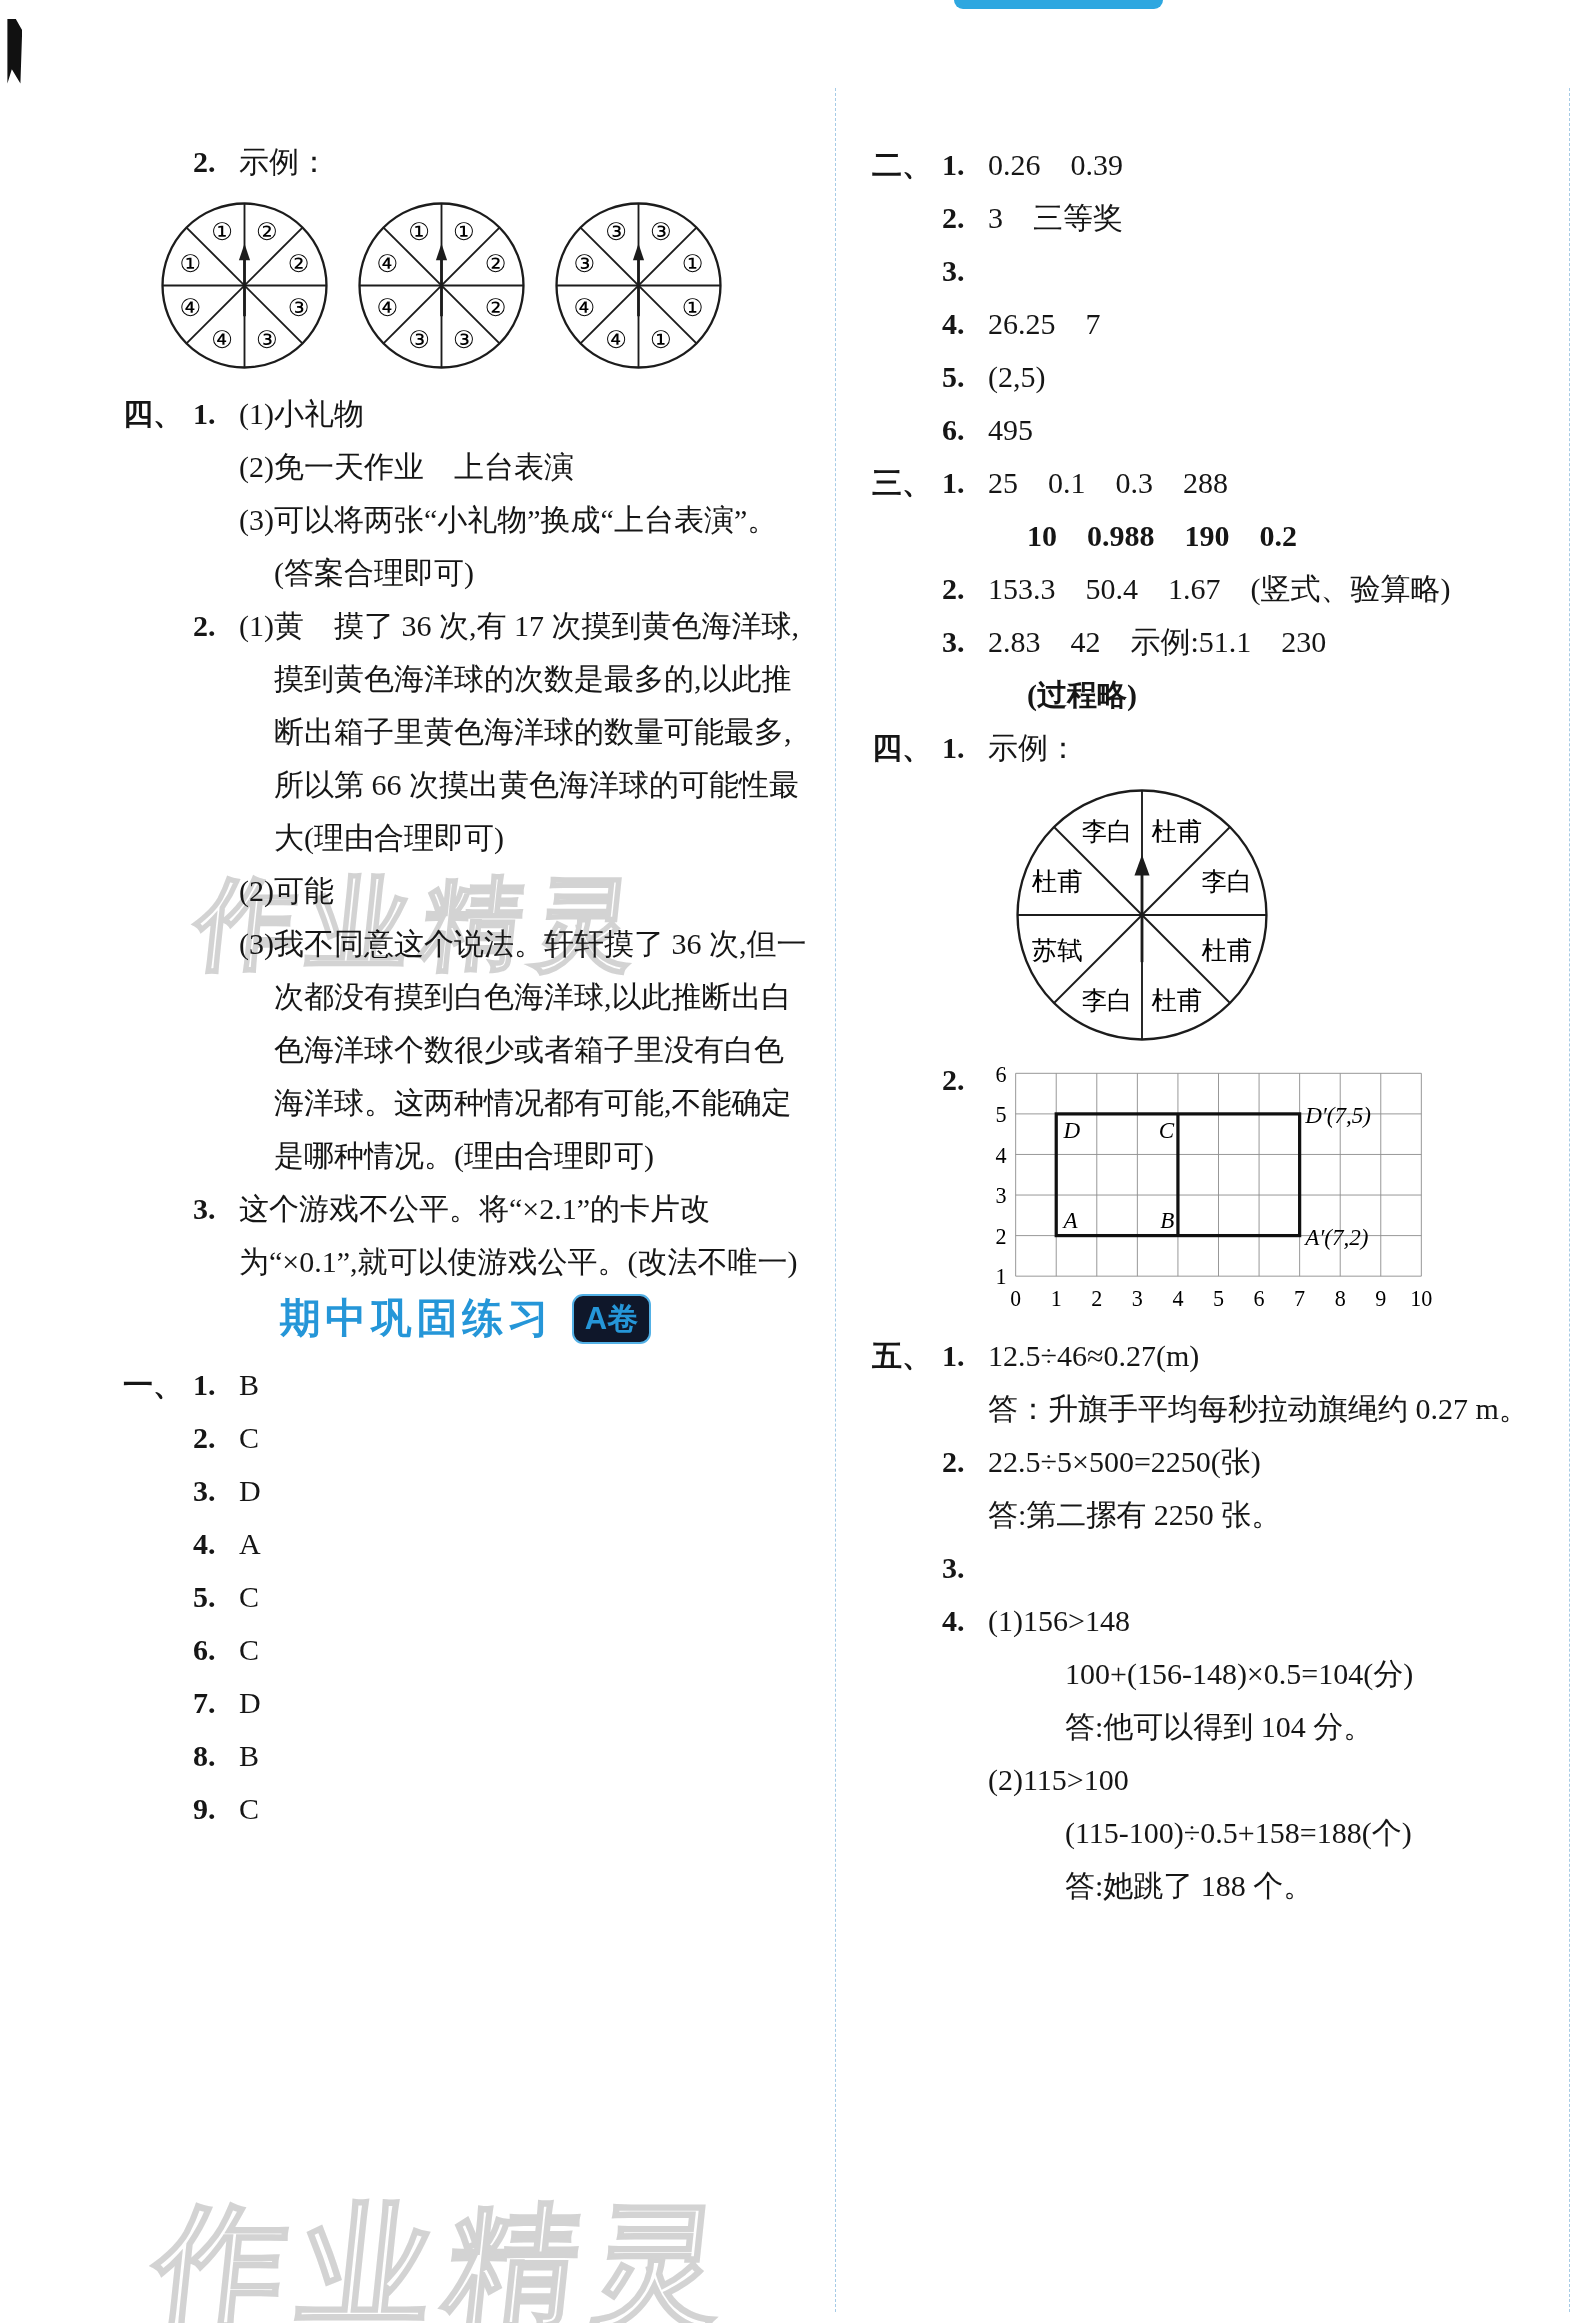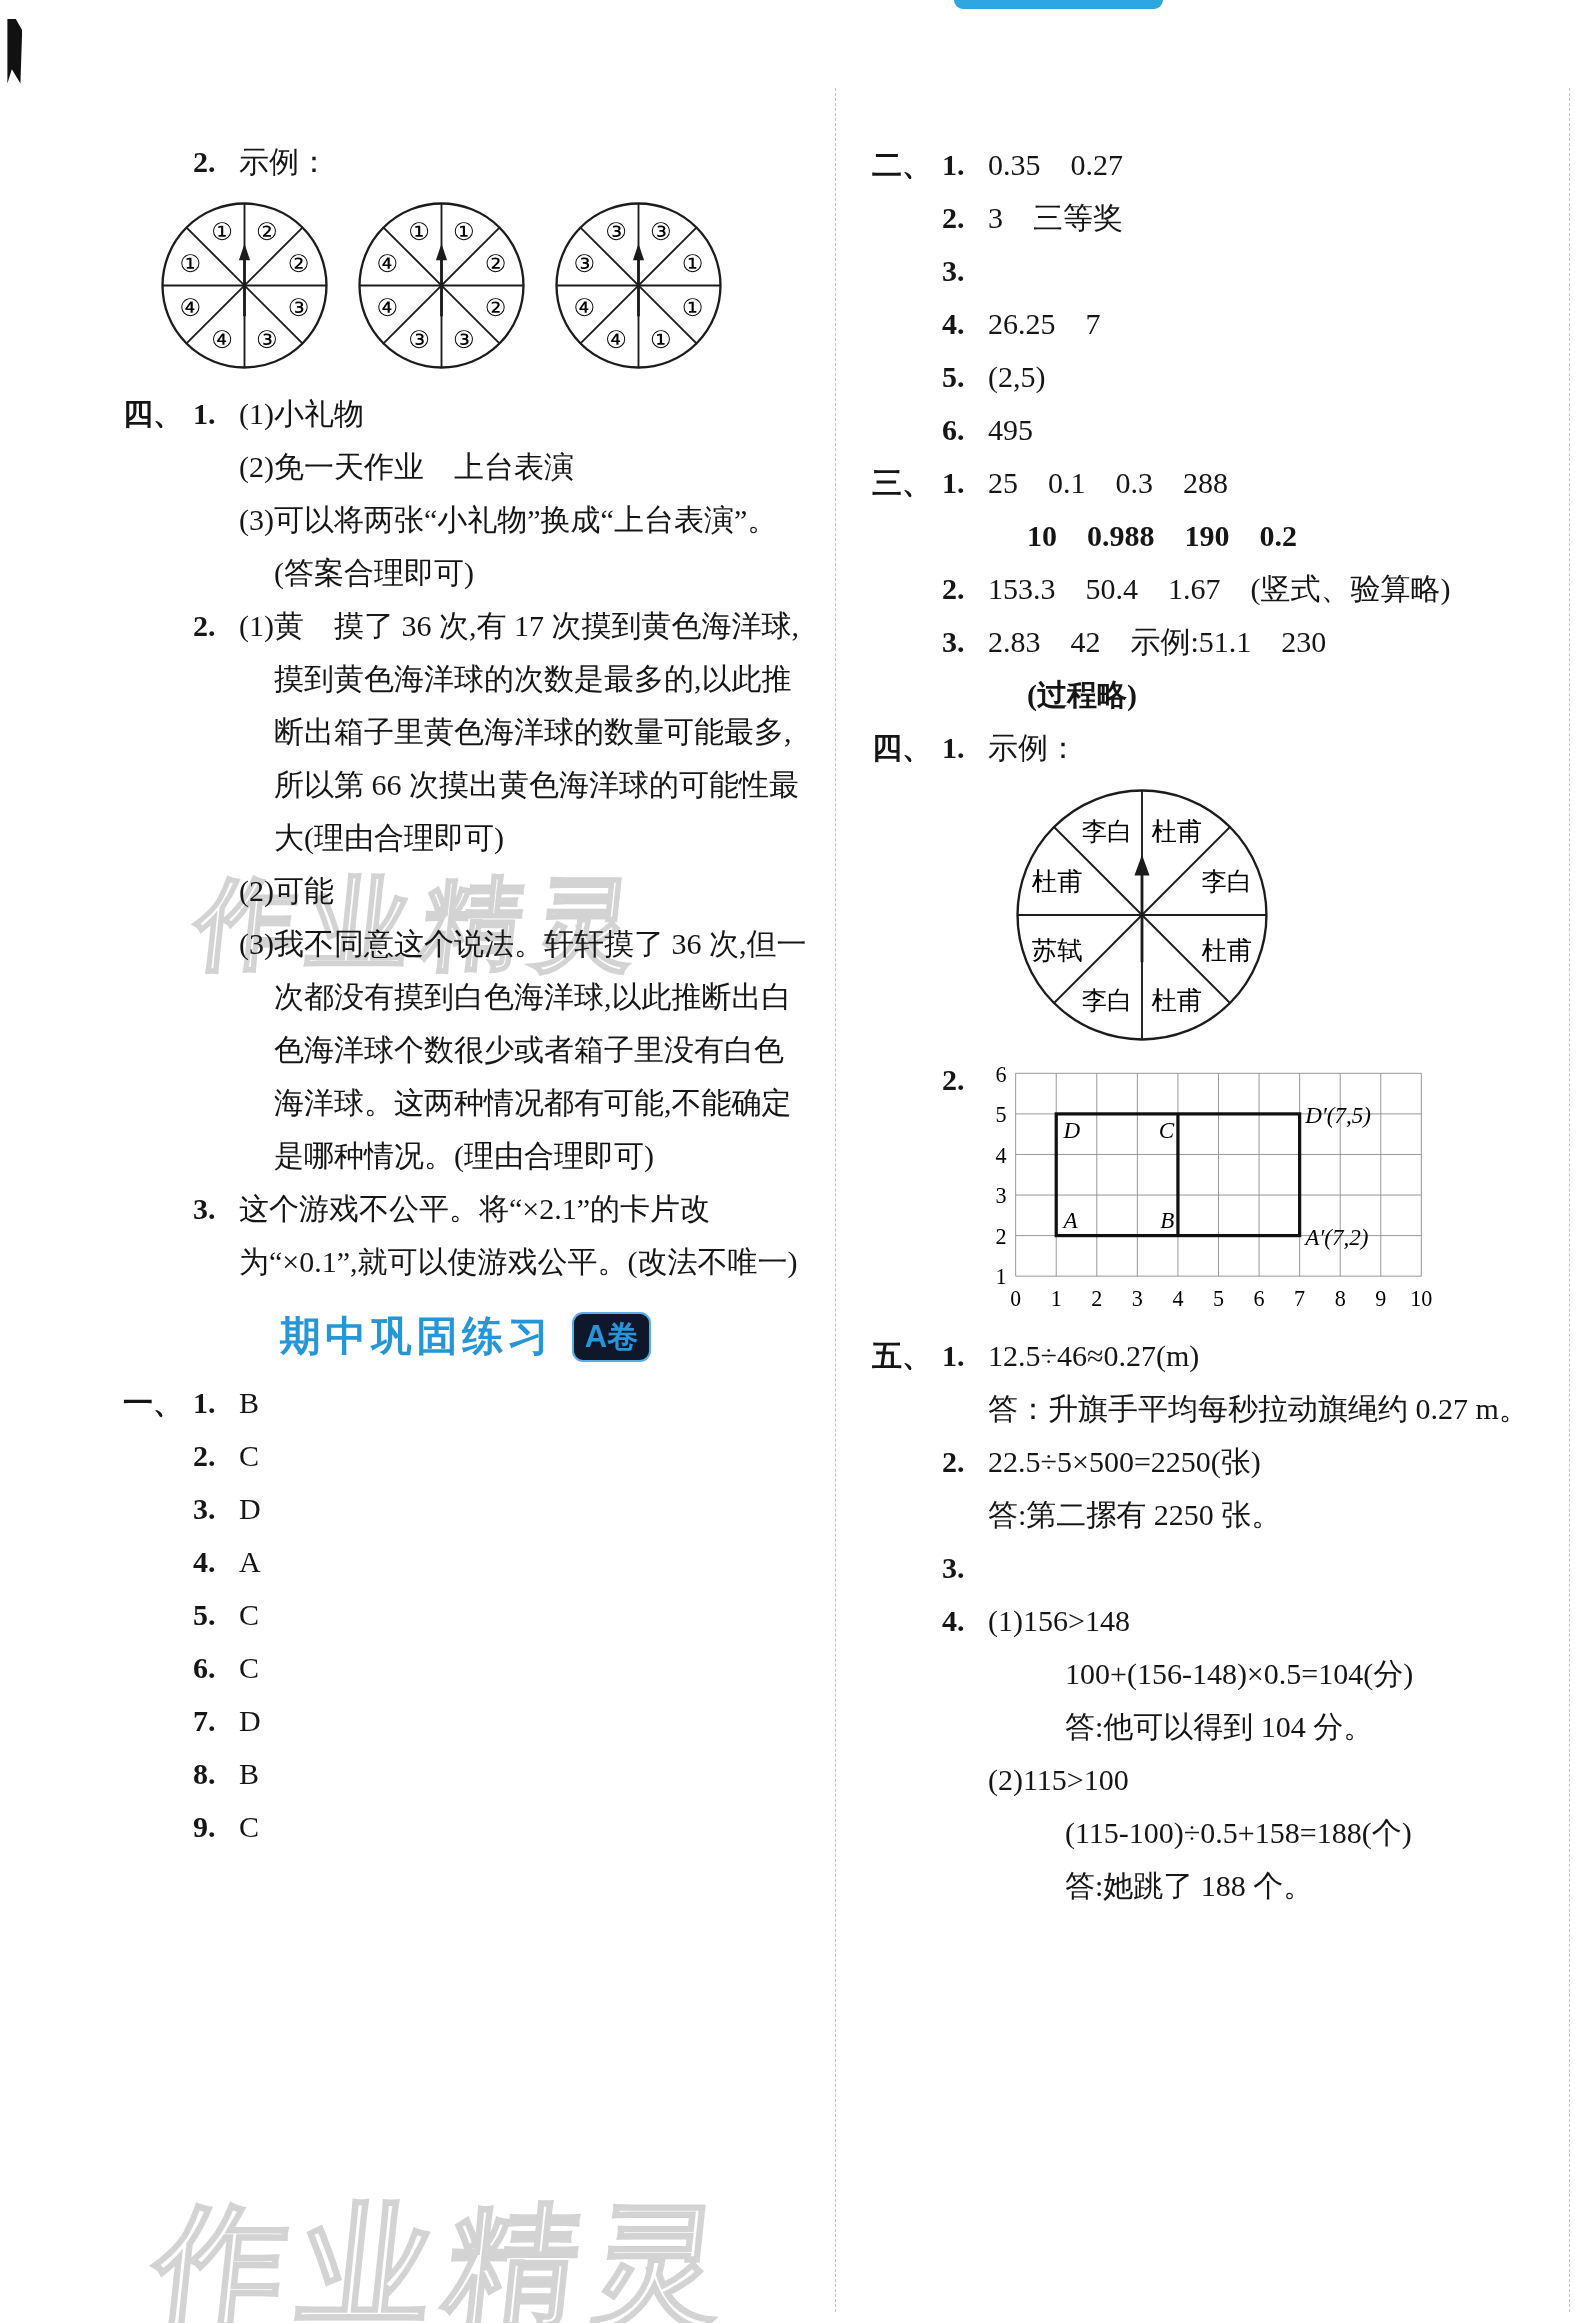--- a/index.html
+++ b/index.html
@@ -48,21 +48,21 @@
   .plab{font-size:27px;font-family:"Liberation Serif",serif;}
 
   
   .grid-svg{margin:11px 0 14.8px 0;display:block;}
   .gl{stroke:#8f8f8f;stroke-width:1;fill:none;}
   .gr{fill:none;stroke:#101010;stroke-width:3.5;}
   .axis-num{font-size:24px;font-family:"Liberation Serif",serif;}
   .pt{font-size:25px;font-style:italic;font-family:"Liberation Serif",serif;}
 
   
-  .mid-header{display:flex;align-items:center;gap:18.5px;margin:22px auto 13px;width:fit-content;}
+  .mid-header{display:flex;align-items:center;gap:18.5px;margin:4px auto 13px;width:fit-content;}
   .mh-title{color:#2596d8;font-weight:700;font-size:41px;letter-spacing:4.6px;
     font-family:"Liberation Sans","DejaVu Sans",sans-serif;}
   .mh-badge{background:#0f172a;border:2.8px solid #53b1e6;color:#2596d8;border-radius:11px;
     padding:0 11px;font-size:31px;font-weight:700;line-height:46px;
     font-family:"Liberation Sans","DejaVu Sans",sans-serif;}
 </style>
 </head>
 <body>
 
 <div class="wm" id="wm1">作业精灵</div>
@@ -244,21 +244,21 @@
     <div class="body">C</div>
   </div>
 
 </div>
 
 <div class="col" id="col-right">
 
   <div class="row">
     <span class="m1">二、</span>
     <span class="m2">1.</span>
-    <div class="body">0.35　0.27</div>
+    <div class="body">0.26　0.39</div>
   </div>
   <div class="row">
     <span class="m1"></span>
     <span class="m2">2.</span>
     <div class="body">3　三等奖</div>
   </div>
   <div class="row">
     <span class="m1"></span>
     <span class="m2">3.</span>
   </div>

